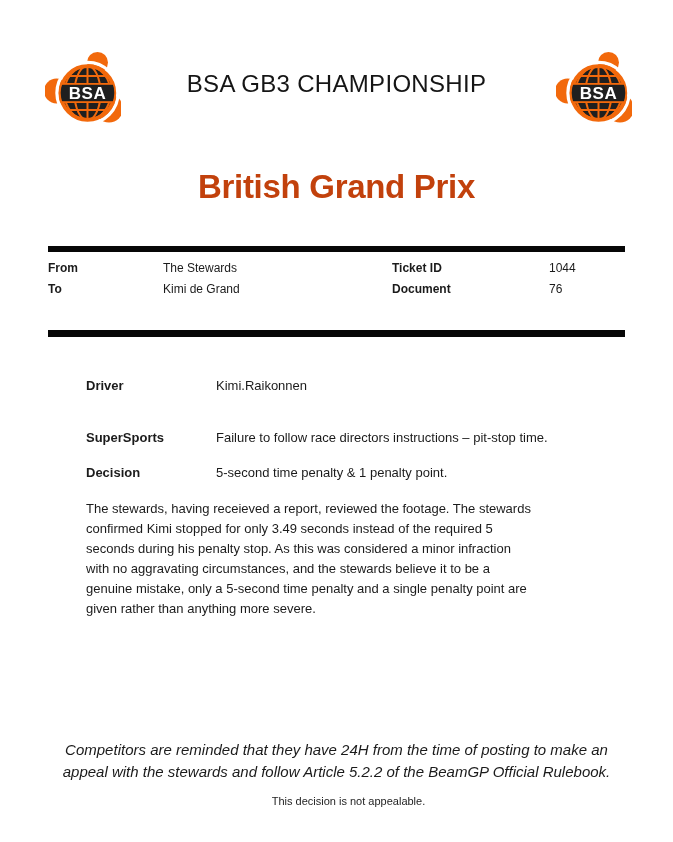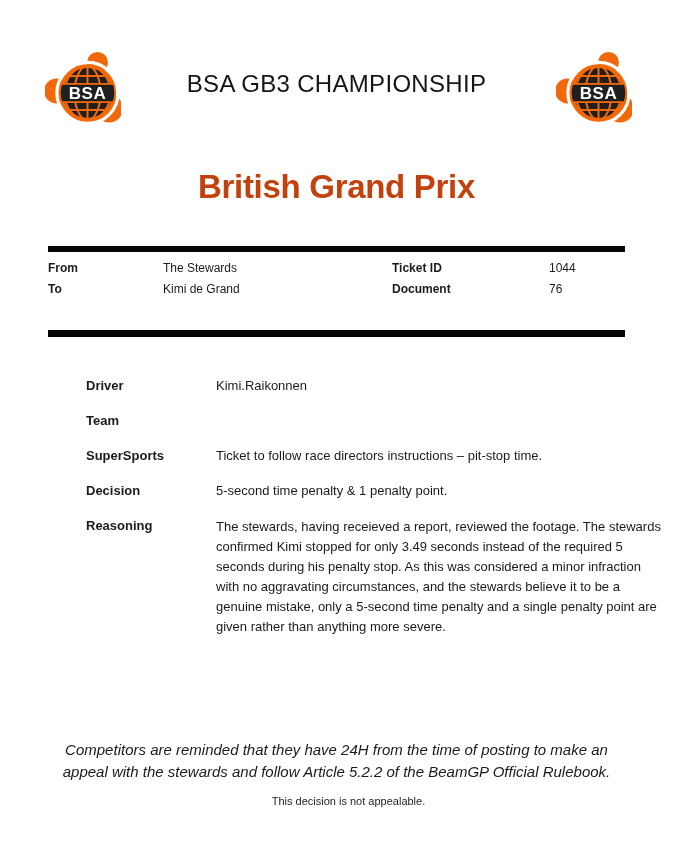--- a/index.html
+++ b/index.html
@@ -168,32 +168,30 @@
   </div>
 
   <div class="bar bar-bottom"></div>
 
   <div class="details">
     <div class="detail-row">
       <span class="detail-label">Driver</span>
       <span class="detail-value">Kimi.Raikonnen</span>
     </div>
     <div class="detail-row">
-      <span class="detail-label">Team</span>
     </div>
     <div class="detail-row">
       <span class="detail-label">SuperSports</span>
-      <span class="detail-value">Ticket to follow race directors instructions – pit-stop time.</span>
+      <span class="detail-value">Failure to follow race directors instructions – pit-stop time.</span>
     </div>
     <div class="detail-row">
       <span class="detail-label">Decision</span>
       <span class="detail-value">5-second time penalty &amp; 1 penalty point.</span>
     </div>
     <div class="detail-row">
-      <span class="detail-label">Reasoning</span>
       <span class="detail-value paragraph">The stewards, having receieved a report, reviewed the footage. The stewards confirmed Kimi stopped for only 3.49 seconds instead of the required 5 seconds during his penalty stop. As this was considered a minor infraction with no aggravating circumstances, and the stewards believe it to be a genuine mistake, only a 5-second time penalty and a single penalty point are given rather than anything more severe.</span>
     </div>
   </div>
 
   <div class="appeal-notice">Competitors are reminded that they have 24H from the time of posting to make an appeal with the stewards and follow Article 5.2.2 of the BeamGP Official Rulebook.</div>
   <div class="appeal-status">This decision is not appealable.</div>
 
 </div>
 
 </body></html>

